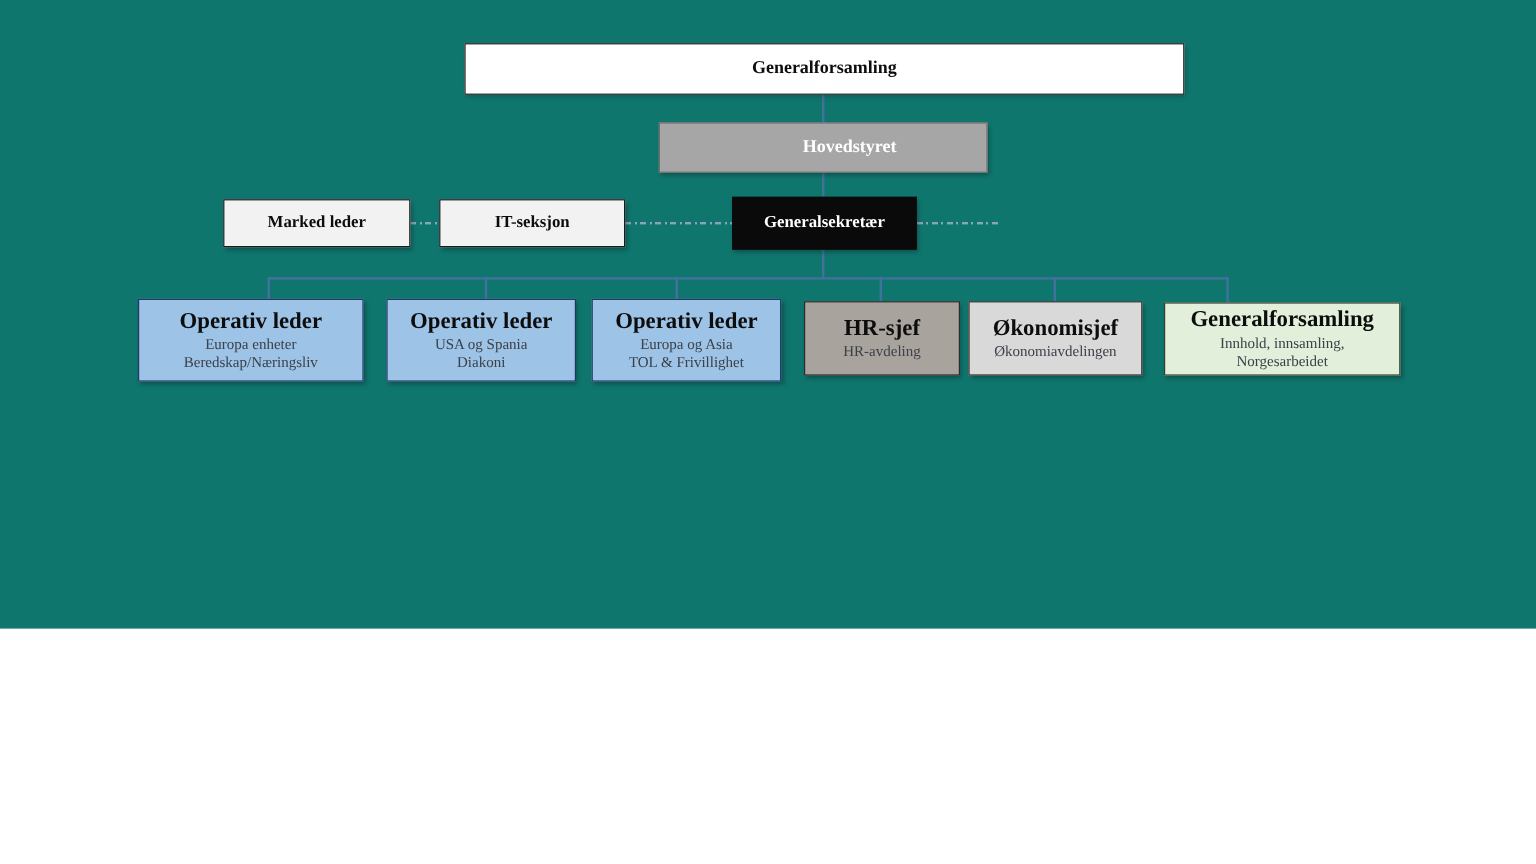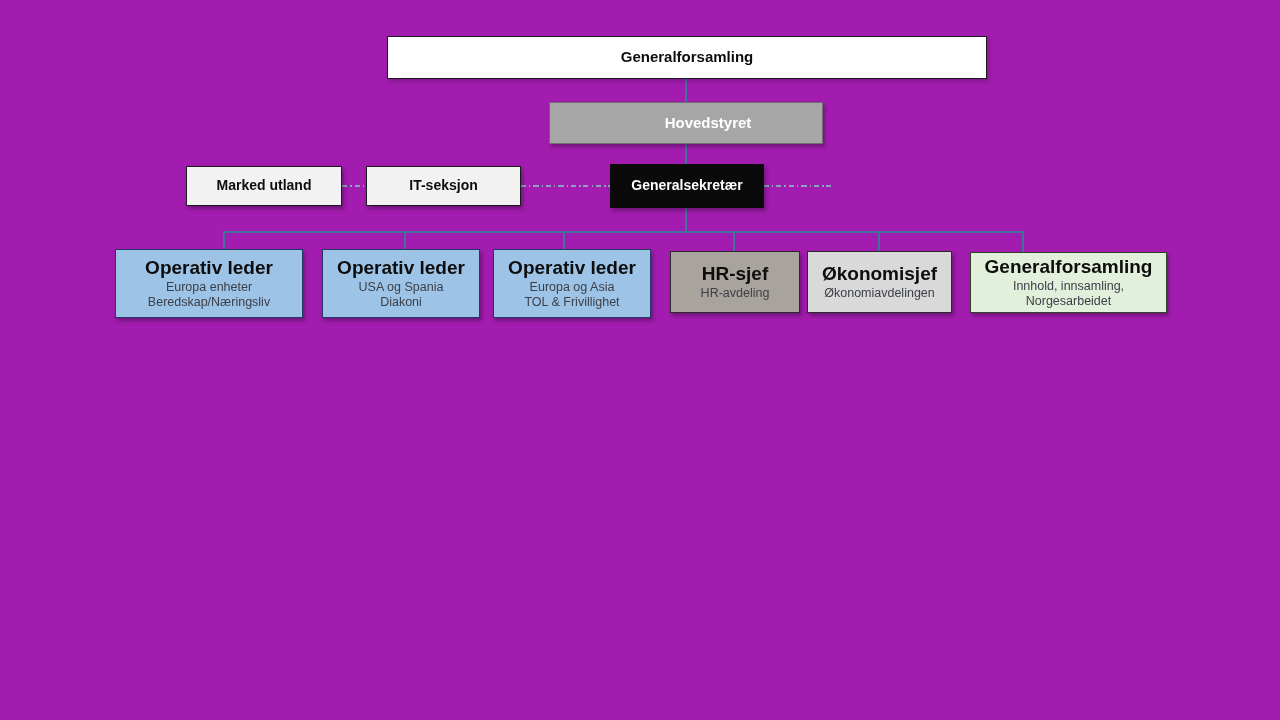--- a/index.html
+++ b/index.html
@@ -1,18 +1,18 @@
 <!DOCTYPE html>
 <html><head>
 <meta charset="utf-8">
 <style>
   html,body{margin:0;padding:0;background:#ffffff;}
   #canvas{
-    position:relative;width:1280px;height:720px;background:#a21caf;overflow:hidden;
-    font-family:Liberation Sans, sans-serif;
+    position:relative;width:1280px;height:524px;background:#0f766e;overflow:hidden;
+    font-family:Liberation Serif, serif;
   }
   .node{
     position:absolute;display:flex;flex-direction:column;align-items:center;justify-content:center;
     text-align:center;box-sizing:border-box;line-height:1.25;
   }
   .shadow{box-shadow:2px 3px 4px rgba(0,0,0,0.30);}
   .title{font-weight:bold;color:#0d0d0d;}
   .sub{color:#3c4049;}
 
   
@@ -84,21 +84,21 @@
 
   <div class="node" id="n-generalforsamling">
     <span class="title">Generalforsamling</span>
   </div>
 
   <div class="node shadow" id="n-hovedstyret">
     <span class="title">Hovedstyret</span>
   </div>
 
   <div class="node t3 shadow" id="n-marked">
-    <span class="title">Marked utland</span>
+    <span class="title">Marked leder</span>
   </div>
   <div class="node t3 shadow" id="n-it">
     <span class="title">IT-seksjon</span>
   </div>
   <div class="node shadow" id="n-gensek">
     <span class="title">Generalsekretær</span>
   </div>
 
   <div class="node t4 shadow" id="n-op1">
     <span class="title">Operativ leder</span>

